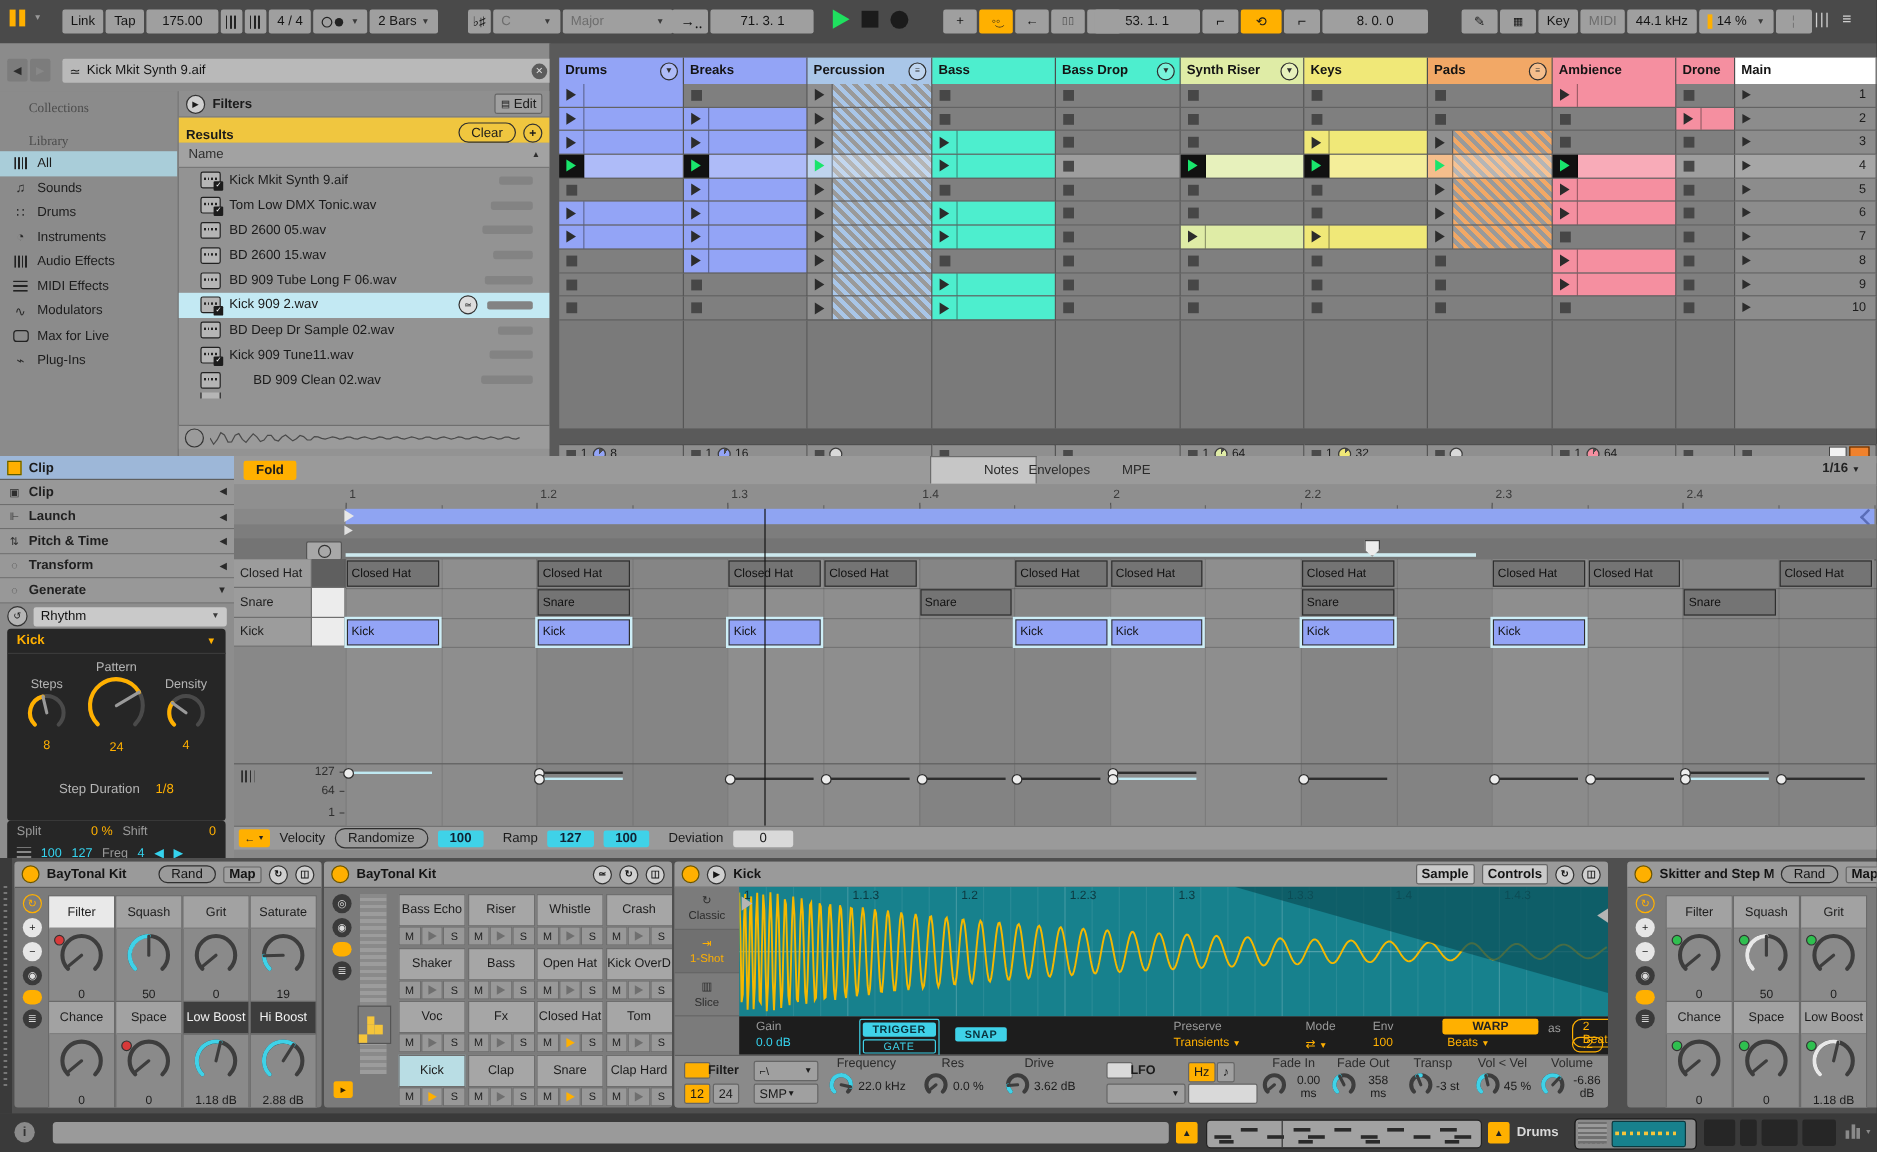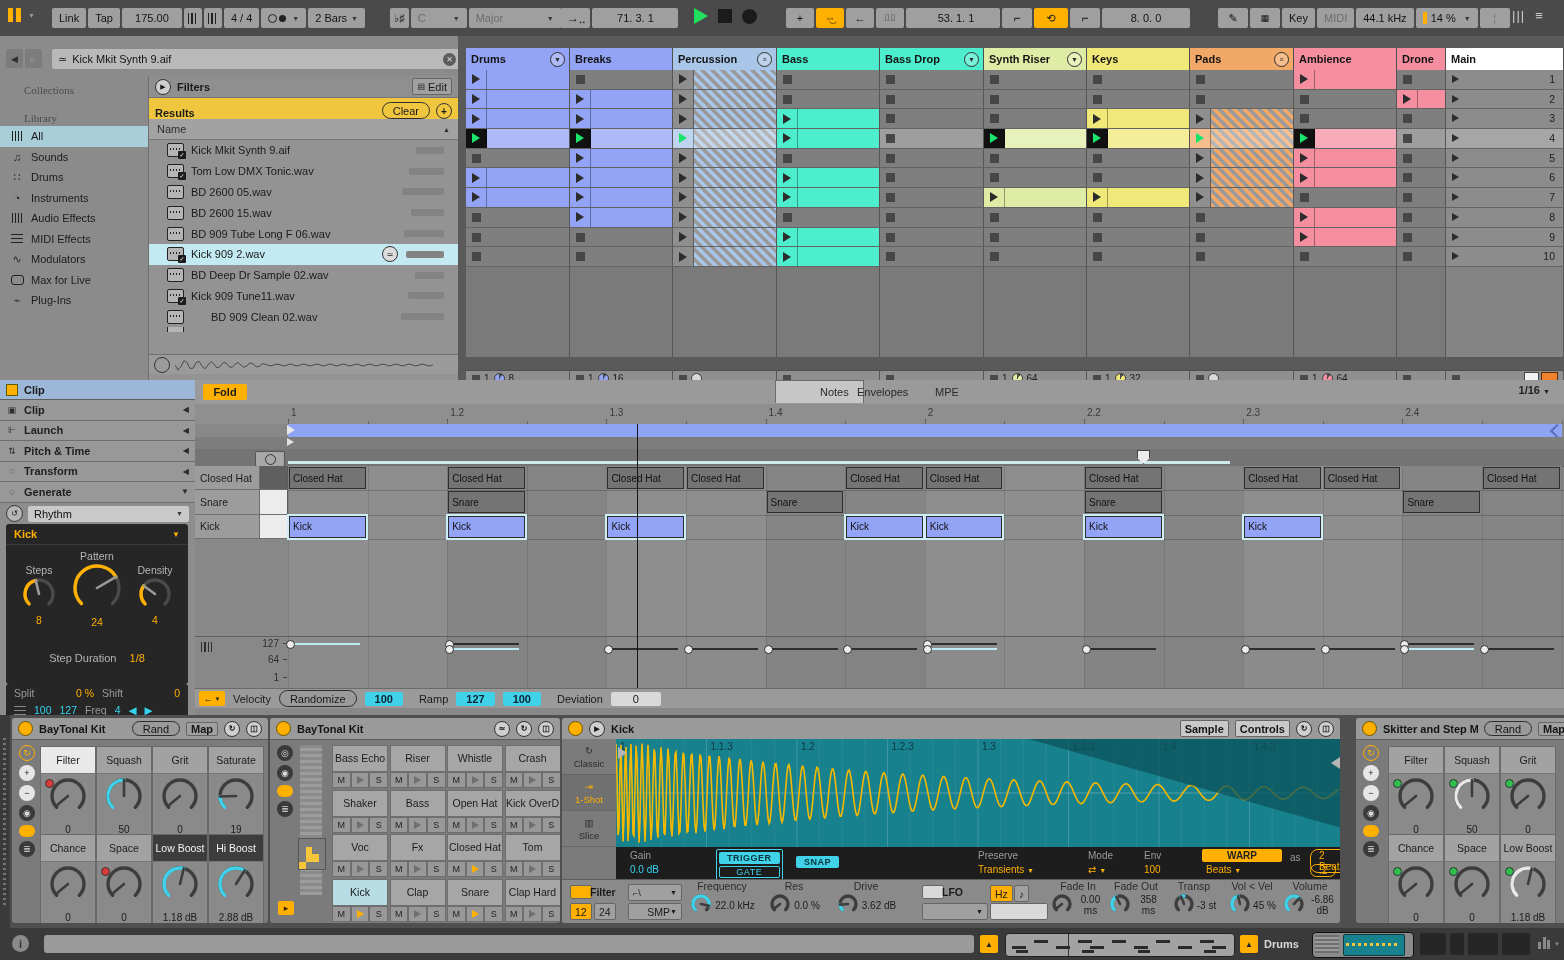--- a/index.html
+++ b/index.html
@@ -1627,21 +1627,21 @@
       </div>
       <div id="smp-params">
         <span class="fbtn on" style="position:absolute;left:8px;top:5px;width:12px;height:12px;"></span>
         <span style="position:absolute;left:28px;top:6px;font-weight:bold;">Filter</span>
         <span class="fbtn" style="position:absolute;left:66px;top:4px;width:44px;justify-content:space-between;">
             <span style="font-size:9px;">⌐\</span>
             <span style="font-size:7px;">▼</span>
           </span>
         <span class="fbtn on" style="position:absolute;left:8px;top:23px;">12</span>
         <span class="fbtn" style="position:absolute;left:32px;top:23px;">24</span>
-        <span class="fbtn" style="position:absolute;left:66px;top:23px;width:44px;justify-content:flex-end;">
+        <span class="fbtn" style="position:absolute;left:66px;top:23px;width:44px;justify-content:flex-start;">
             <span>SMP</span>
             <span style="font-size:7px;">▼</span>
           </span>
         <div id="smp-fknobs">
             <div class="sknob" style="position: absolute; left: 125px; top: 0px; width: 70px; text-align: center;">
               <div>Frequency</div>
               <div style="display: flex; align-items: center; justify-content: center; gap: 2px;">
                 <span><svg width="24" height="24" viewBox="0 0 24 24">
                     <path d="M 6.34314575050762 17.65685424949238 A 8 8 0 1 1 17.656854249492387 17.656854249492373" fill="none" stroke="#3d3d3d" stroke-width="3.4" stroke-linecap="round"></path>
                     <path d="M 6.34314575050762 17.65685424949238 A 8 8 0 1 1 19.80733409550998 13.745145931172342" fill="none" stroke="#3fd2e8" stroke-width="3.4" stroke-linecap="round"></path>

